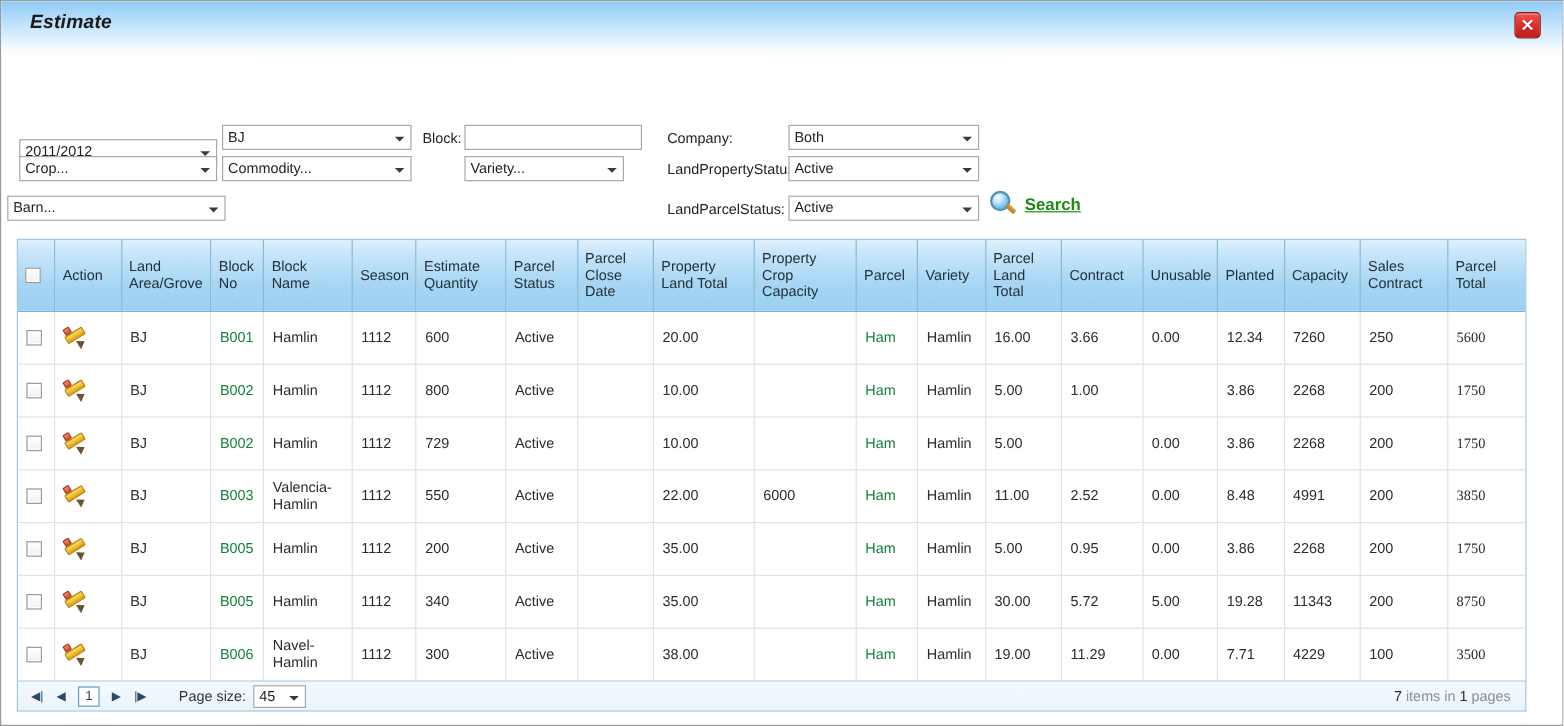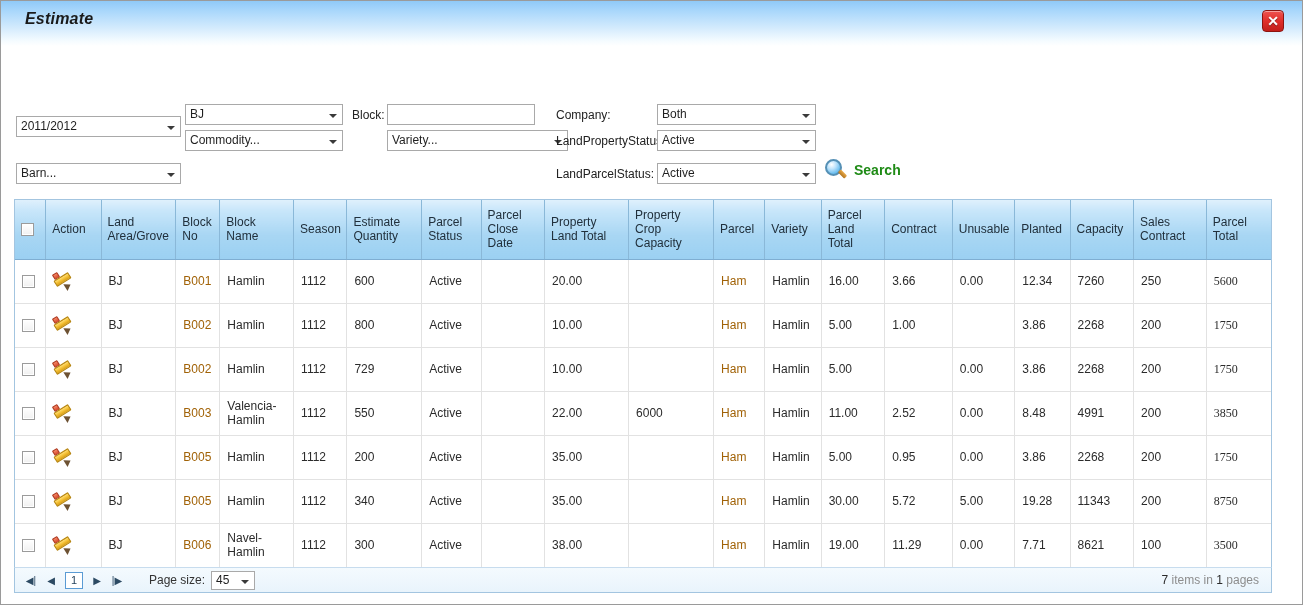--- a/index.html
+++ b/index.html
@@ -108,20 +108,21 @@
     width: 9px; height: 4px;
     background: linear-gradient(to bottom, #e8a94a, #b4761f);
     transform: rotate(45deg);
     border-radius: 1px;
   }
   .search-label {
     margin-left: 7px;
     color: #1f8b16;
     font-weight: bold;
     font-size: 14px;
+    text-decoration: underline;
   }
 
   
   .createrow { position: relative; height: 33px; }
   .plus-icon {
     position: absolute;
     left: 438px; top: 158px;
     width: 21px; height: 21px;
   }
   .plus-icon i {
@@ -183,21 +184,21 @@
 
   .cb {
     display: inline-block;
     width: 13px; height: 13px;
     border: 1px solid #9b9b9b;
     background: linear-gradient(to bottom, #ffffff, #f0f0f0);
     box-shadow: inset 0 0 0 1px #ffffff;
     cursor: pointer;
     vertical-align: middle;
   }
-  .link { color: #a16207; text-decoration: none; cursor: pointer; }
+  .link { color: #15803d; text-decoration: none; cursor: pointer; }
 
   .pencil {
     position: relative;
     display: inline-block;
     width: 18px; height: 18px;
     cursor: pointer;
   }
   .pencil .body {
     position: absolute;
     left: 1px; top: 5px;
@@ -311,30 +312,31 @@
     <div class="fld sel" style="left:184px; top:58px; width:158px;">BJ</div>
 
     <div class="lbl" style="left:351px; top:62px;">Block:</div>
 
     <div class="fld txt" style="left:386px; top:58px; width:148px;"></div>
 
     <div class="lbl" style="left:555px; top:62px;">Company:</div>
 
     <div class="fld sel" style="left:656px; top:58px; width:159px;">Both</div>
 
+    <div class="fld sel" style="left:15px; top:84px; width:165px;">Crop...</div>
 
     <div class="fld sel" style="left:184px; top:84px; width:158px;">Commodity...</div>
 
-    <div class="fld sel" style="left:386px; top:84px; width:181px;">Variety...</div>
+    <div class="fld sel" style="left:386px; top:84px; width:133px;">Variety...</div>
 
     <div class="lbl" style="left:555px; top:88px;">LandPropertyStatus:</div>
 
     <div class="fld sel" style="left:656px; top:84px; width:159px;">Active</div>
 
-    <div class="fld sel" style="left:15px; top:117px; width:165px;">Barn...</div>
+    <div class="fld sel" style="left:5px; top:117px; width:182px;">Barn...</div>
 
     <div class="lbl" style="left:555px; top:121px;">LandParcelStatus:</div>
 
     <div class="fld sel" style="left:656px; top:117px; width:159px;">Active</div>
 
     <div class="search-btn">
       <span class="mag">
         <span class="lens"></span>
         <span class="handle"></span>
       </span>
@@ -548,21 +550,21 @@
             <td>Active</td>
             <td></td>
             <td>38.00</td>
             <td></td>
             <td><span class="link">Ham</span></td>
             <td>Hamlin</td>
             <td>19.00</td>
             <td>11.29</td>
             <td>0.00</td>
             <td>7.71</td>
-            <td>8621</td>
+            <td>4229</td>
             <td>100</td>
             <td>3500</td>
           </tr>
         </tbody>
     </table>
   </div>
 
   <div class="pager">
     <div class="pgbtn">◀|</div>
     <div class="pgbtn">◀</div>

